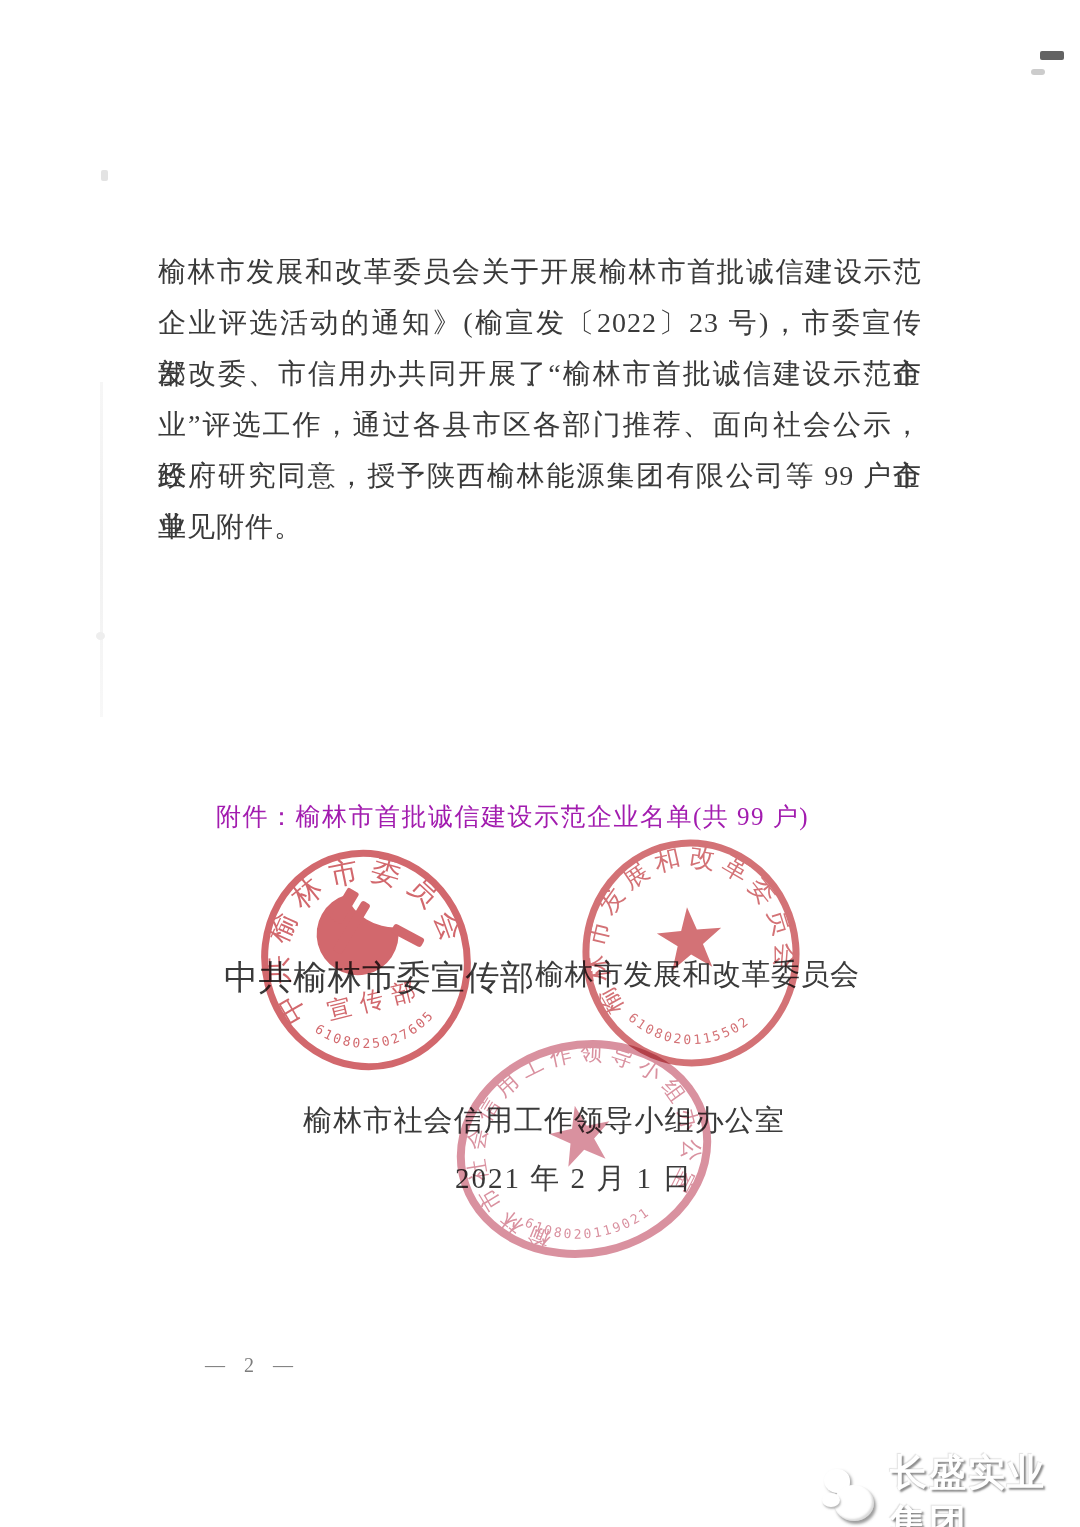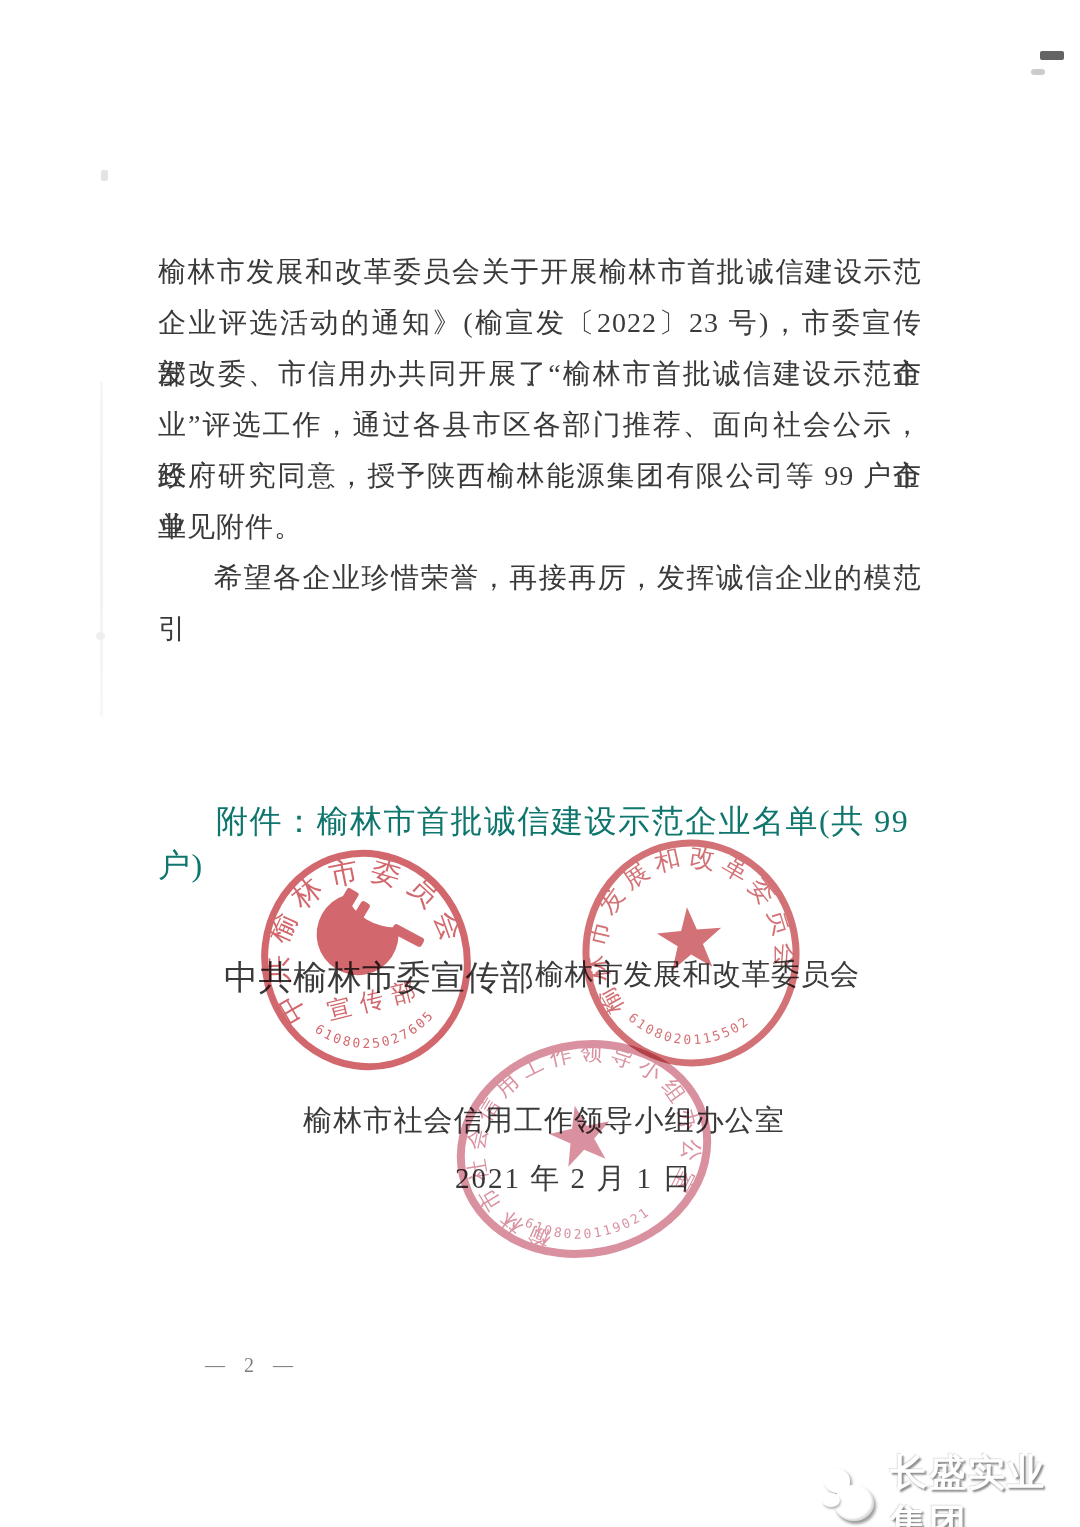--- a/index.html
+++ b/index.html
@@ -6,21 +6,21 @@
   .page{
     position:relative;width:1080px;height:1527px;background:#ffffff;overflow:hidden;
     font-family:"Liberation Serif","DejaVu Serif",serif;color:#333333;
   }
   
   .doc-body{position:absolute;left:158px;top:246px;width:764px;font-size:28px;line-height:51px;
     color:#3a3a3a;text-justify:inter-character;}
   .doc-line{height:51px;text-align:justify;text-align-last:justify;letter-spacing:1px;white-space:nowrap0;}
   .doc-line.para-end{text-align-last:left;}
   .doc-line.indent{text-indent:56px;}
-  .attachment{position:absolute;left:158px;top:800px;width:764px;font-size:32px;color:#0f766e;
+  .attachment{position:absolute;left:158px;top:800px;width:764px;font-size:25px;color:#a21caf;
     text-indent:58px;letter-spacing:1.5px;}
   
   .sig-left{position:absolute;left:224px;top:955px;font-size:34px;color:#3a3a3a;letter-spacing:0.5px;}
   .sig-right{position:absolute;left:535px;top:955px;font-size:29px;color:#3a3a3a;letter-spacing:0.5px;}
   .office-line{position:absolute;left:303px;top:1101px;width:482px;font-size:29px;color:#3a3a3a;
     letter-spacing:1px;text-align:justify;text-align-last:justify;}
   .date-line{position:absolute;left:455px;top:1159px;font-size:29px;color:#3a3a3a;letter-spacing:2px;}
   
   .seal{position:absolute;mix-blend-mode:multiply;}
   .seal svg{display:block;}
@@ -61,21 +61,20 @@
   <div class="artifact a-streak"></div>
   <div class="artifact a-speck2"></div>
 
   <div class="doc-body">
     <div class="doc-line">榆林市发展和改革委员会关于开展榆林市首批诚信建设示范</div>
     <div class="doc-line">企业评选活动的通知》(榆宣发〔2022〕23 号)，市委宣传部、市</div>
     <div class="doc-line">发改委、市信用办共同开展了“榆林市首批诚信建设示范企</div>
     <div class="doc-line">业”评选工作，通过各县市区各部门推荐、面向社会公示，经市</div>
     <div class="doc-line">政府研究同意，授予陕西榆林能源集团有限公司等 99 户企业</div>
     <div class="doc-line para-end">单见附件。</div>
-    <div class="doc-line indent">希望各企业珍惜荣誉，再接再厉，发挥诚信企业的模范引</div>
   </div>
 
   <div class="attachment">附件：榆林市首批诚信建设示范企业名单(共 99 户)</div>
 
   <div class="sig-left">中共榆林市委宣传部</div>
   <div class="sig-right">榆林市发展和改革委员会</div>
   <div class="office-line">榆林市社会信用工作领导小组办公室</div>
   <div class="date-line">2021 年 2 月 1 日</div>
 
   <div class="seal seal-1">

